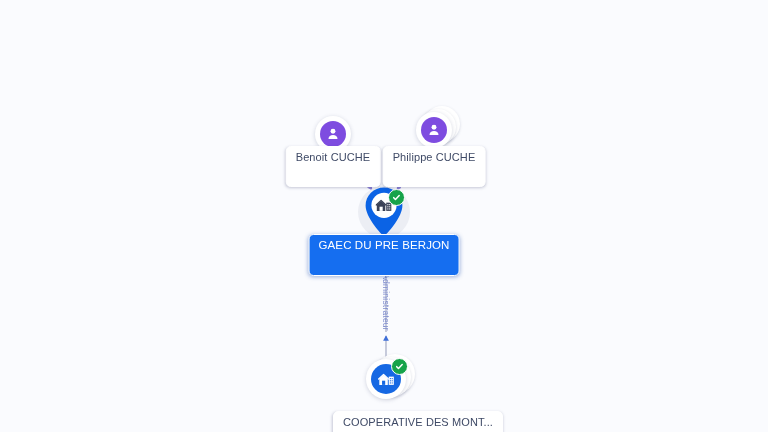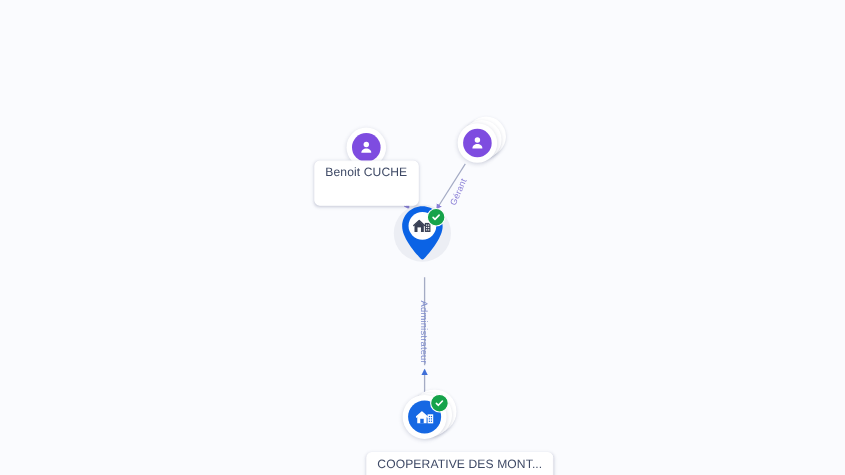--- a/index.html
+++ b/index.html
@@ -213,20 +213,21 @@
     <div class="stack" style="width:36px;height:36px;left:4px;top:-3px;"></div>
     <div class="person-disc" style="z-index:2;">
       <div class="avatar">
         <svg width="16" height="16" viewBox="0 0 24 24" aria-hidden="true">
           <circle cx="12" cy="8" r="3.7" fill="#ffffff"></circle>
           <path d="M5.2 19.4c0-3.7 3.1-5.9 6.8-5.9s6.8 2.2 6.8 5.9z" fill="#ffffff"></path>
         </svg>
       </div>
     </div>
   </div>
+  <div class="label" style="left:434px; top:146px;">Philippe CUCHE</div>
 
   <div class="node" style="left:384px; top:212px;">
     <div class="pin-halo"></div>
 
     <div class="pin-wrap">
       <svg width="44" height="52" viewBox="0 0 44 52" aria-hidden="true">
         <path d="M22 1.5 C11.8 1.5 3.6 9.6 3.6 19.6 C3.6 31.2 18 46.5 20.6 49.3
                  C21.4 50.1 22.6 50.1 23.4 49.3 C26 46.5 40.4 31.2 40.4 19.6
                  C40.4 9.6 32.2 1.5 22 1.5 Z" fill="#0b63e5"></path>
         <circle cx="22" cy="19.3" r="12.6" fill="#ffffff"></circle>
@@ -249,20 +250,21 @@
         </svg>
       </div>
 
       <div class="badge" style="right:1px; top:3px;">
         <svg width="9" height="9" viewBox="0 0 12 12" aria-hidden="true">
           <path d="M2.3 6.2 L4.6 8.6 L9.6 3.4" fill="none" stroke="#ffffff" stroke-width="2" stroke-linecap="round" stroke-linejoin="round"></path>
         </svg>
       </div>
     </div>
   </div>
+  <div class="label selected" style="left:384px; top:234px;">GAEC DU PRE BERJON</div>
 
   <div class="node" style="left:386px; top:379px;">
     <div class="stack" style="width:40px;height:40px;left:9px;top:-5px;"></div>
     <div class="stack" style="width:40px;height:40px;left:5px;top:-2px;"></div>
 
     <div class="circle-disc">
       <div class="inner">
         <svg width="17" height="16" viewBox="0 0 26 24" aria-hidden="true">
           <path d="M2 11.5 L8.5 6 L15 11.5 L15 21 L2 21 Z" fill="#ffffff"></path>
           <path d="M1 12 L8.5 5.2 L16 12" fill="none" stroke="#ffffff" stroke-width="2" stroke-linecap="round" stroke-linejoin="round"></path>

